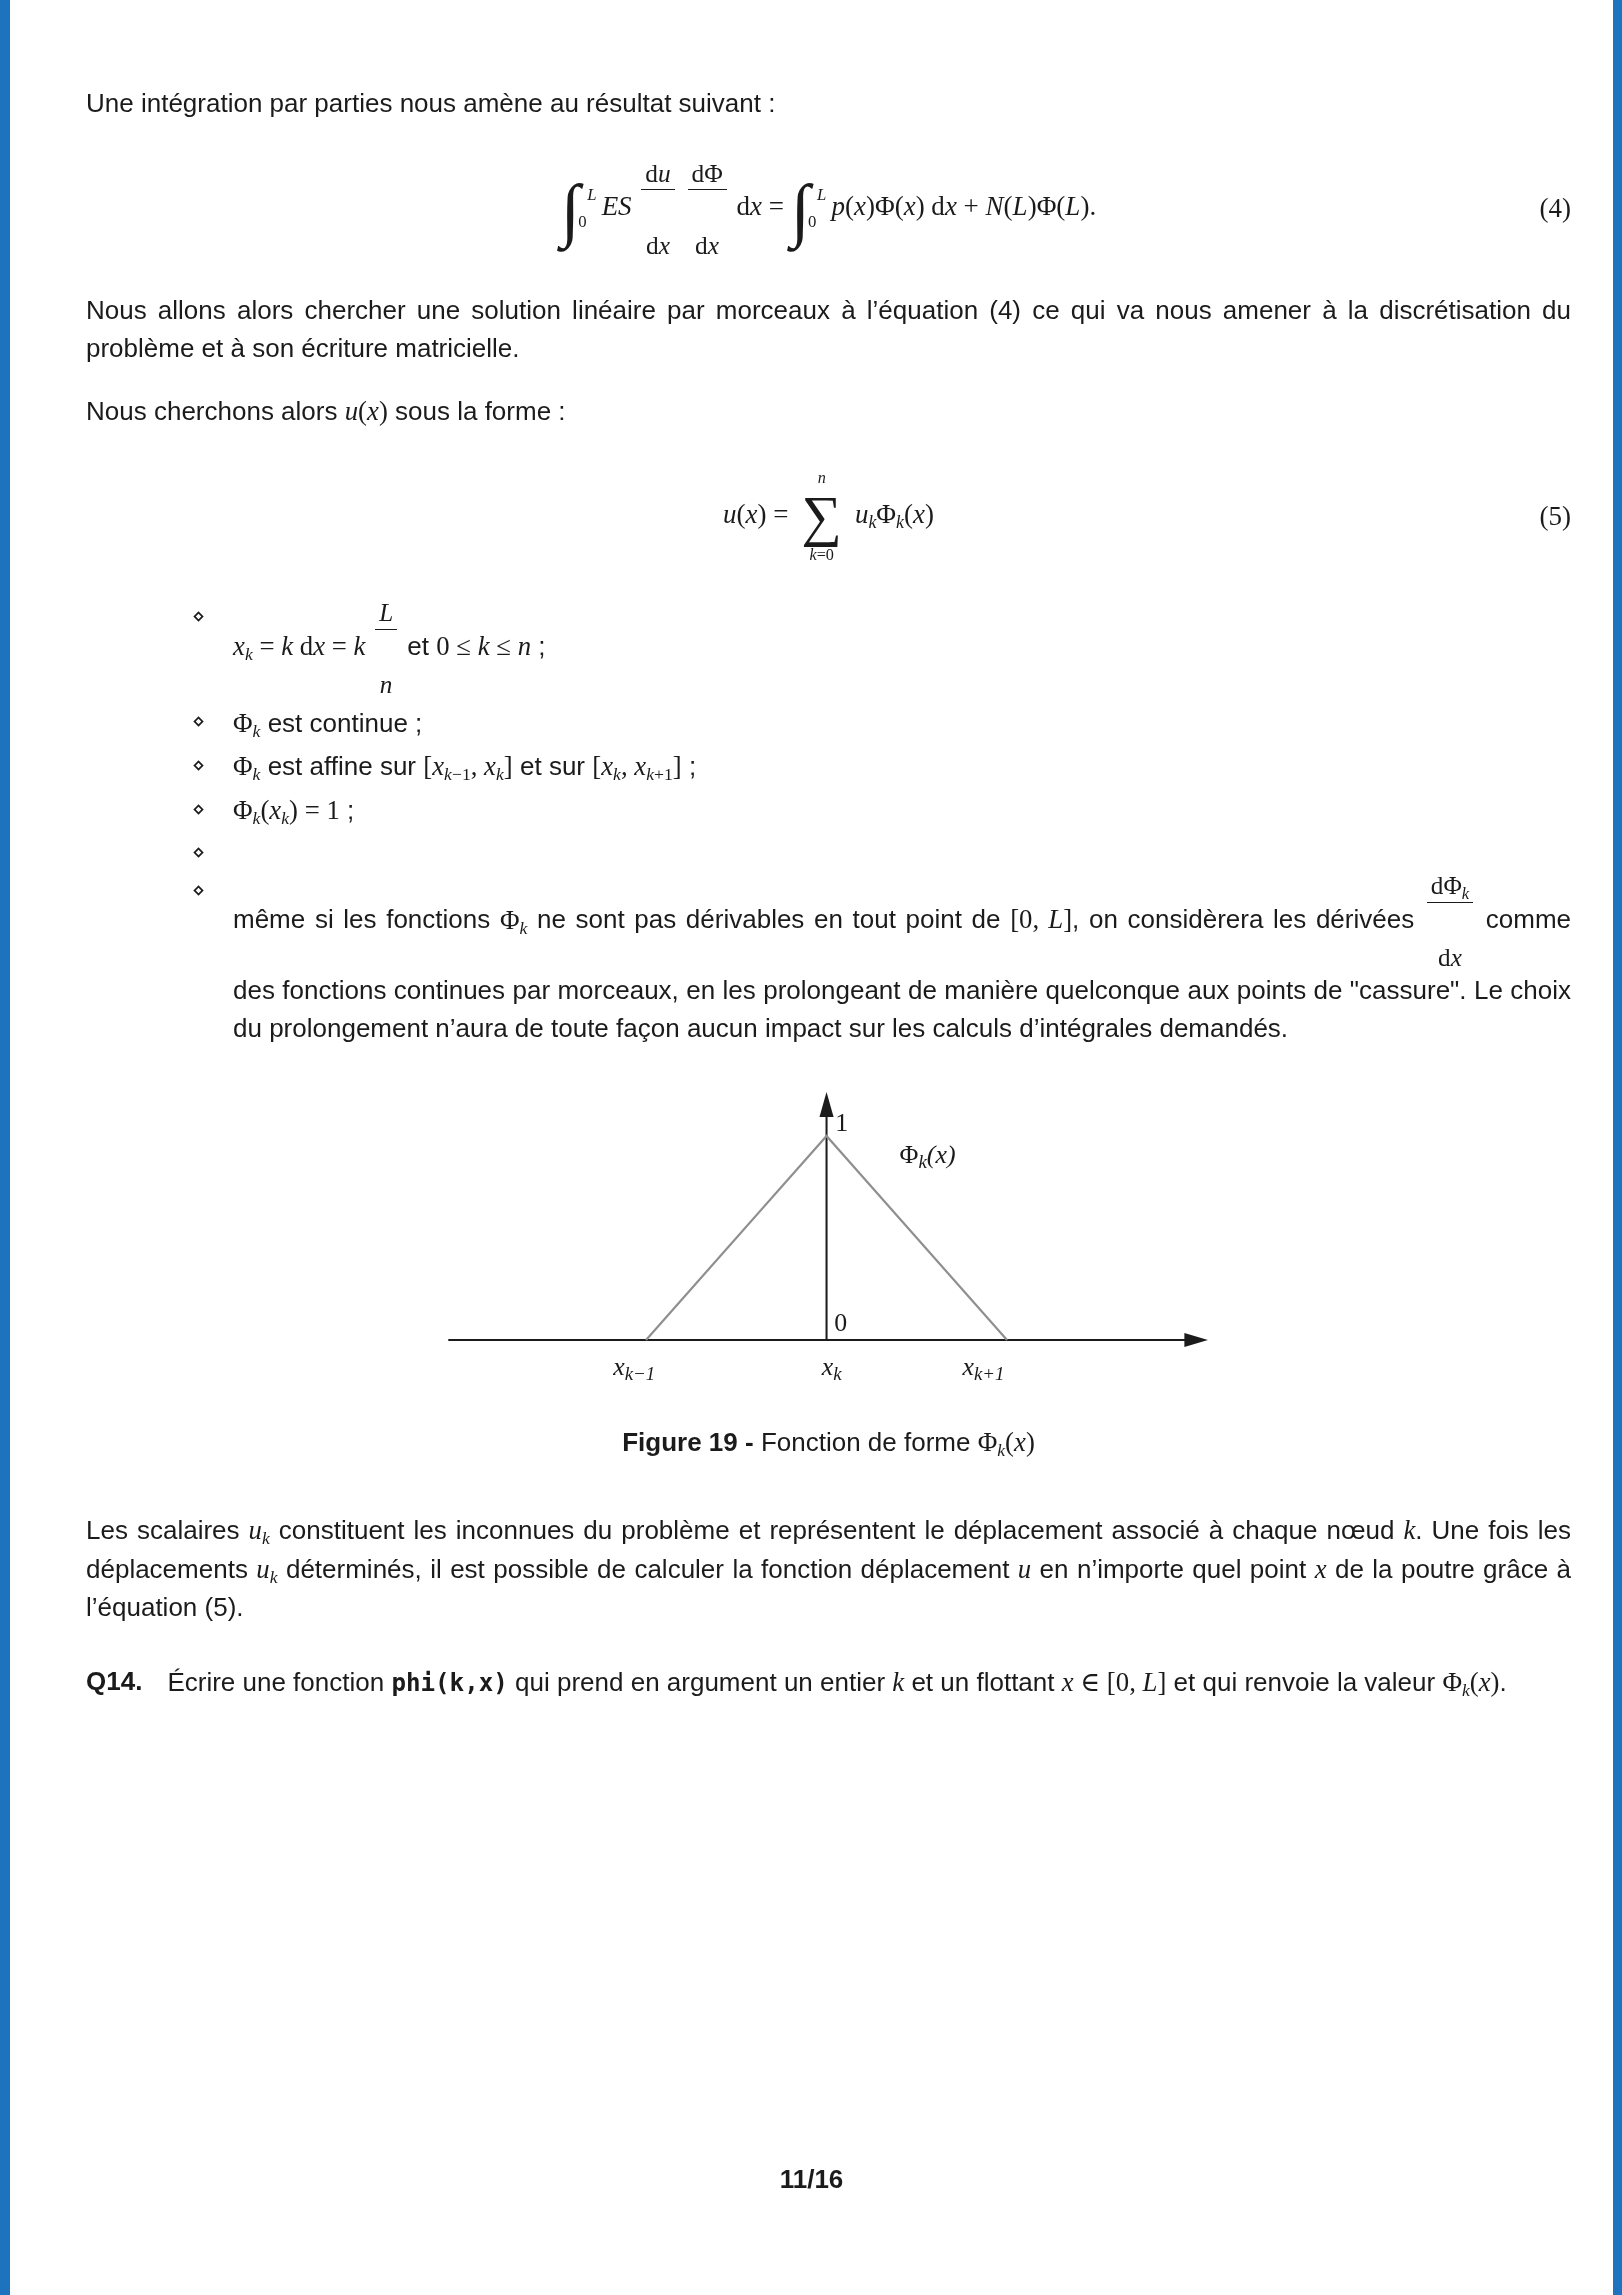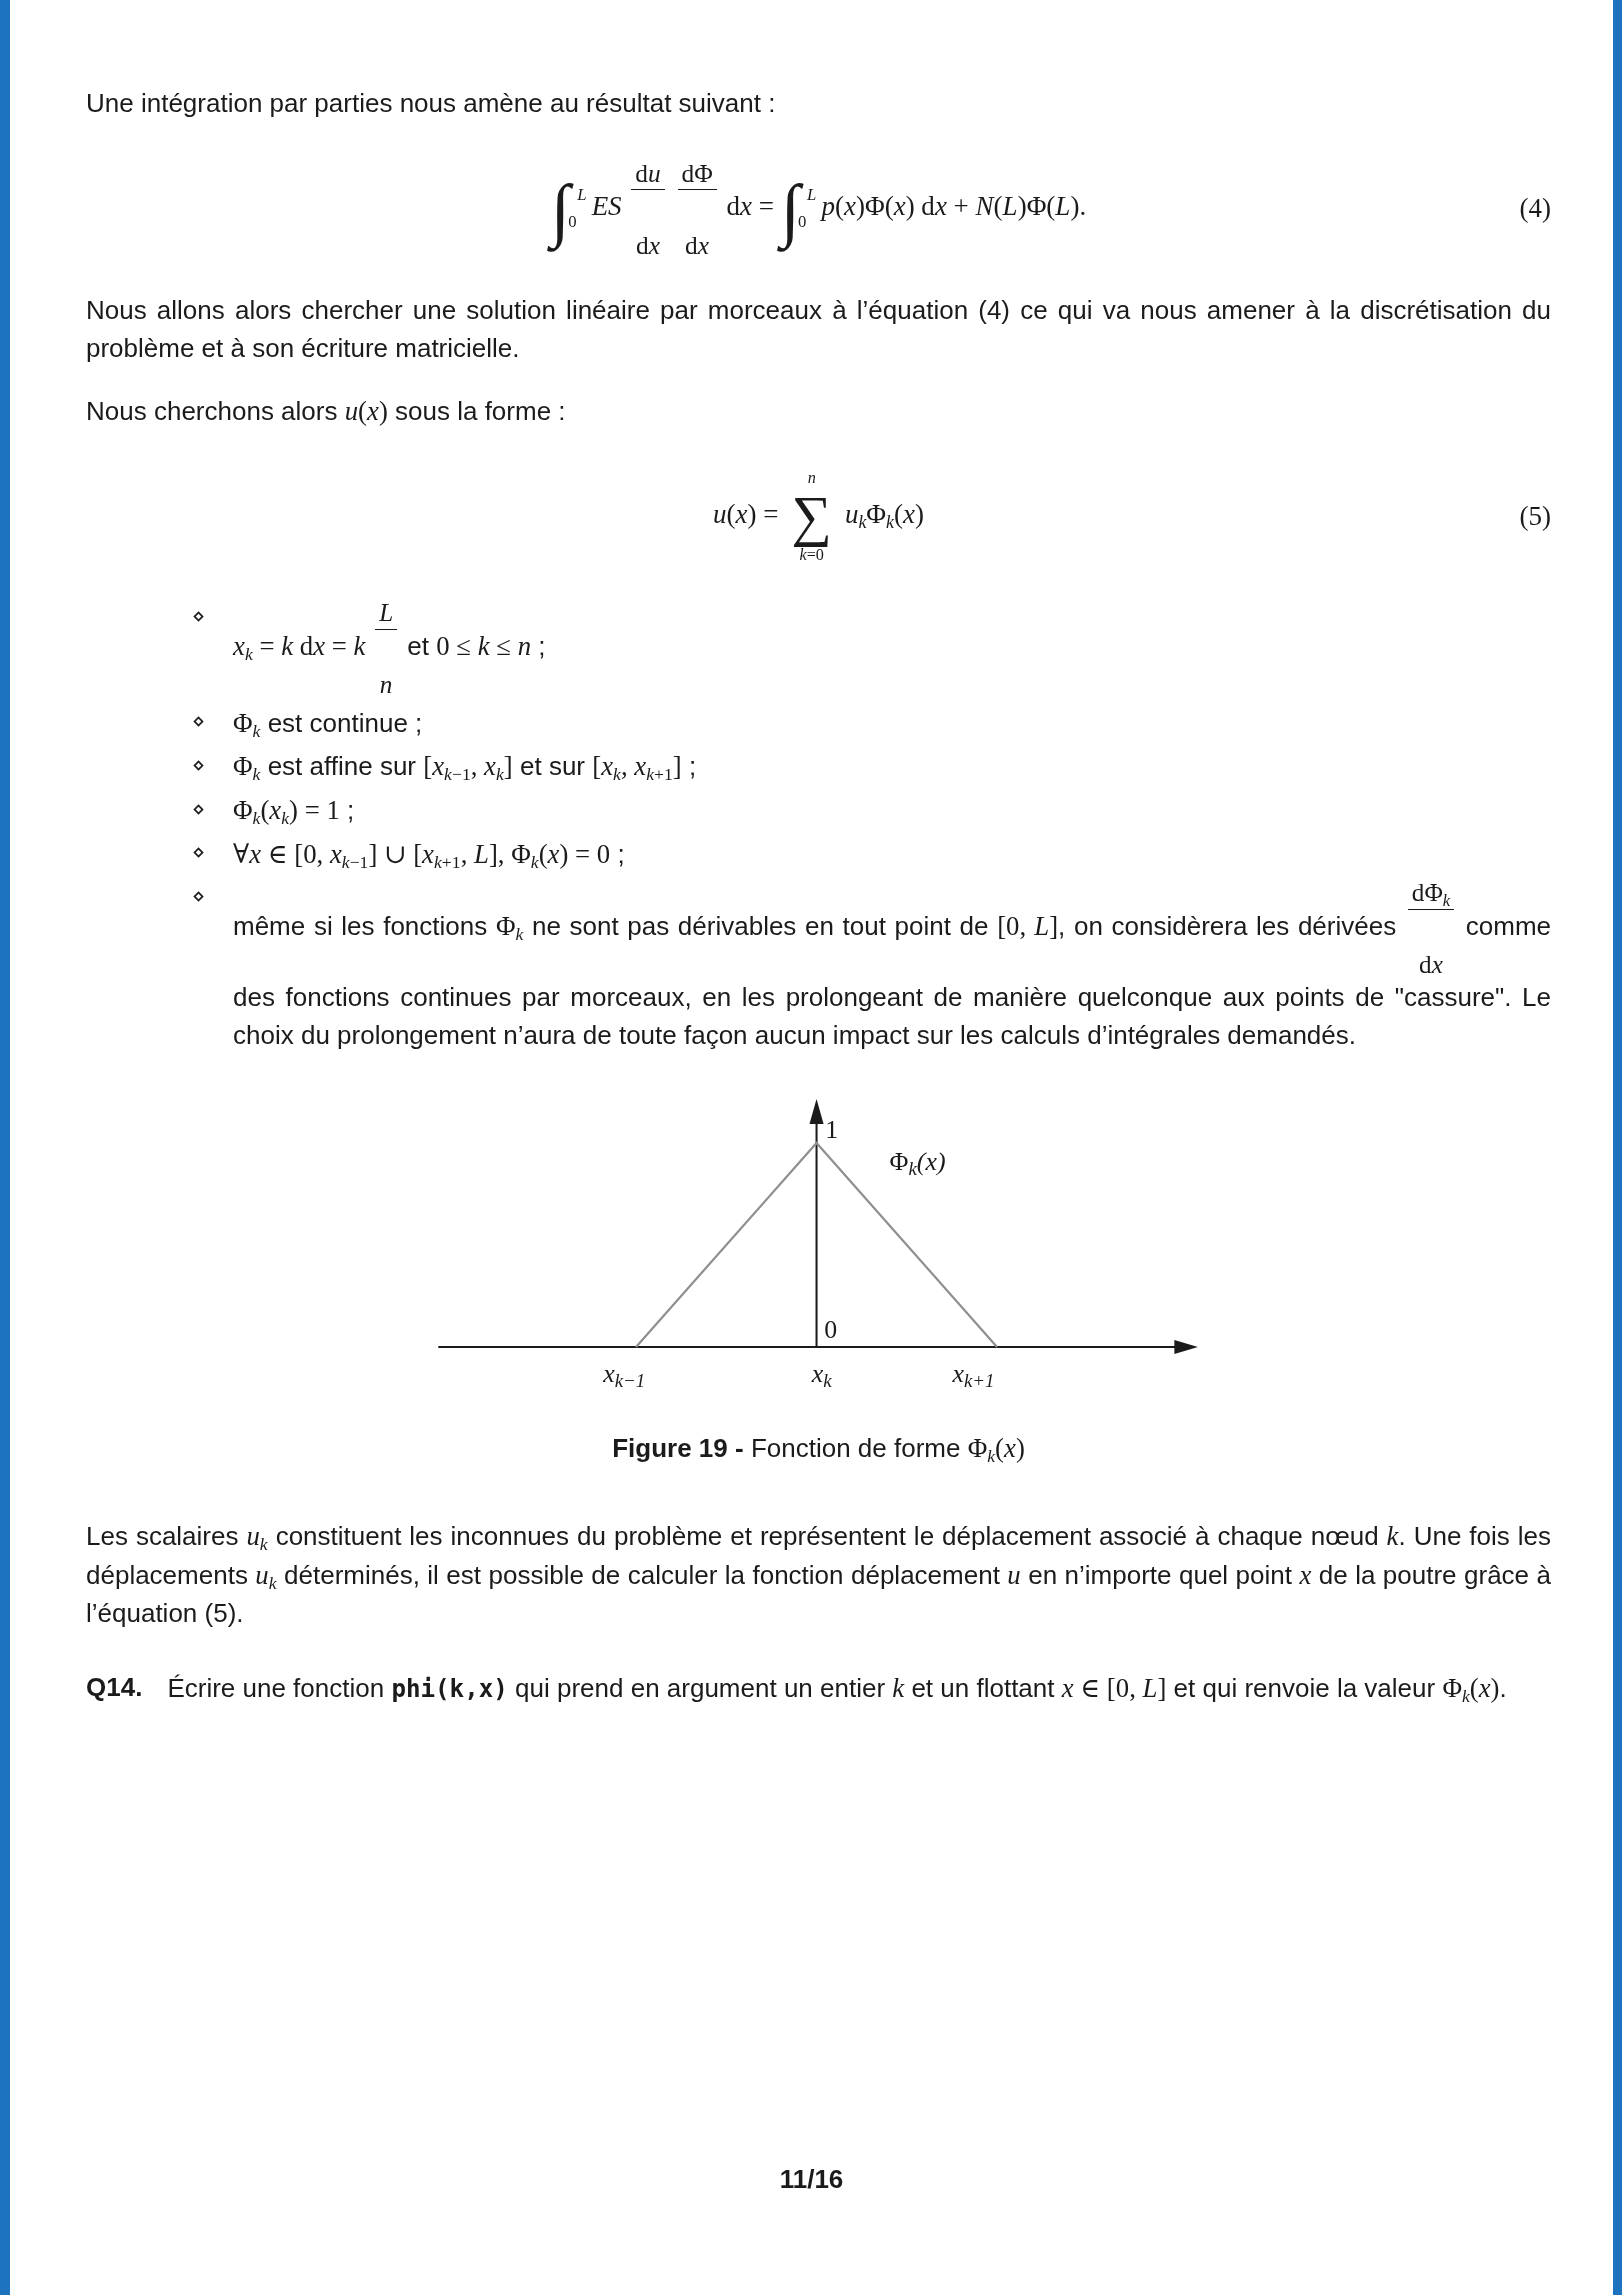--- a/index.html
+++ b/index.html
@@ -5,21 +5,21 @@
   :root { --accent:#1e73be; }
   * { box-sizing:border-box; }
   html,body { margin:0; padding:0; background:#fff; }
   .page {
     position:relative; width:1623px; height:2295px; background:#fff;
     font-family:"Liberation Sans","DejaVu Sans",sans-serif;
     color:#1b1b1b; font-size:26px; line-height:1.46; overflow:hidden;
   }
   .edge { position:absolute; top:0; bottom:0; width:10.2px; background:var(--accent); }
   .edge-left { left:0; } .edge-right { right:0; }
-  .content { padding:85px 72px 0 86px; }
+  .content { padding:85px 52px 0 86px; }
 
   .para { margin:0 0 23.6px; text-align:justify; }
   .gap-top { margin-top:24px; }
 
   
   .m, .eq-body, .eq-number { font-family:"Liberation Serif","DejaVu Serif",serif; }
   .m { font-size:1.03em; }
   sub, sup { font-size:.66em; line-height:0; }
   sub { vertical-align:-0.28em; }
   .frac { display:inline-flex; flex-direction:column; align-items:center; vertical-align:middle;
@@ -122,21 +122,20 @@
       <div class="prop-item">
         <span class="marker">⋄</span>
         <span class="prop-text"><span class="m">Φ<sub><i>k</i></sub></span> est affine sur <span class="m">[<i>x</i><sub><i>k</i>−1</sub>, <i>x</i><sub><i>k</i></sub>]</span> et sur <span class="m">[<i>x</i><sub><i>k</i></sub>, <i>x</i><sub><i>k</i>+1</sub>]</span> ;</span>
       </div>
       <div class="prop-item">
         <span class="marker">⋄</span>
         <span class="prop-text"><span class="m">Φ<sub><i>k</i></sub>(<i>x</i><sub><i>k</i></sub>) = 1</span> ;</span>
       </div>
       <div class="prop-item">
         <span class="marker">⋄</span>
-        <span class="prop-text"><span class="m">∀<i>x</i> ∈ [0, <i>x</i><sub><i>k</i>−1</sub>] ∪ [<i>x</i><sub><i>k</i>+1</sub>, <i>L</i>], Φ<sub><i>k</i></sub>(<i>x</i>) = 0</span> ;</span>
       </div>
       <div class="prop-item">
         <span class="marker">⋄</span>
         <span class="prop-text">même si les fonctions <span class="m">Φ<sub><i>k</i></sub></span> ne sont pas dérivables en tout point de <span class="m">[0, <i>L</i>]</span>, on considèrera les dérivées <span class="m"><span class="frac">
                 <span>dΦ<sub><i>k</i></sub></span>
                 <span>d<i>x</i></span>
               </span></span> comme des fonctions continues par morceaux, en les prolongeant de manière quelconque aux points de "cassure". Le choix du prolongement n’aura de toute façon aucun impact sur les calculs d’intégrales demandés.</span>
       </div>
     </div>
 

